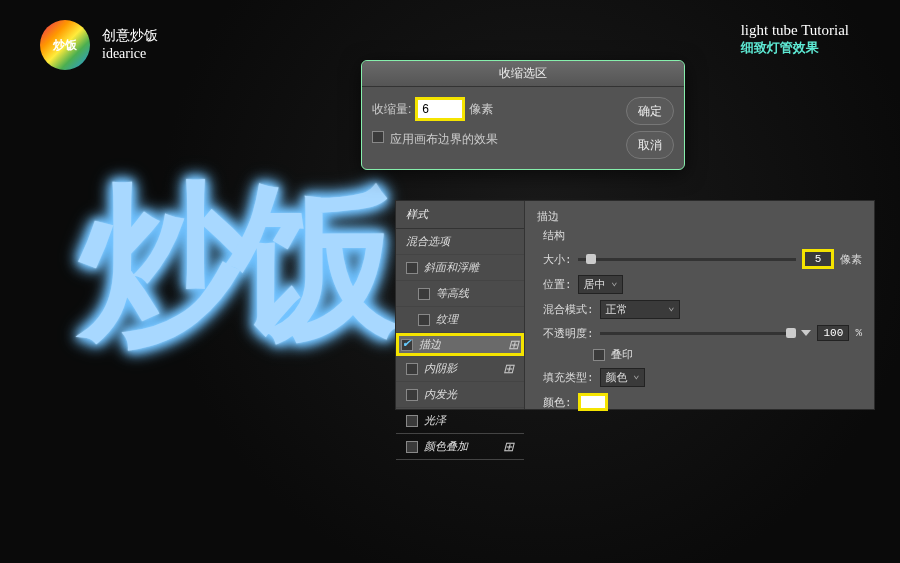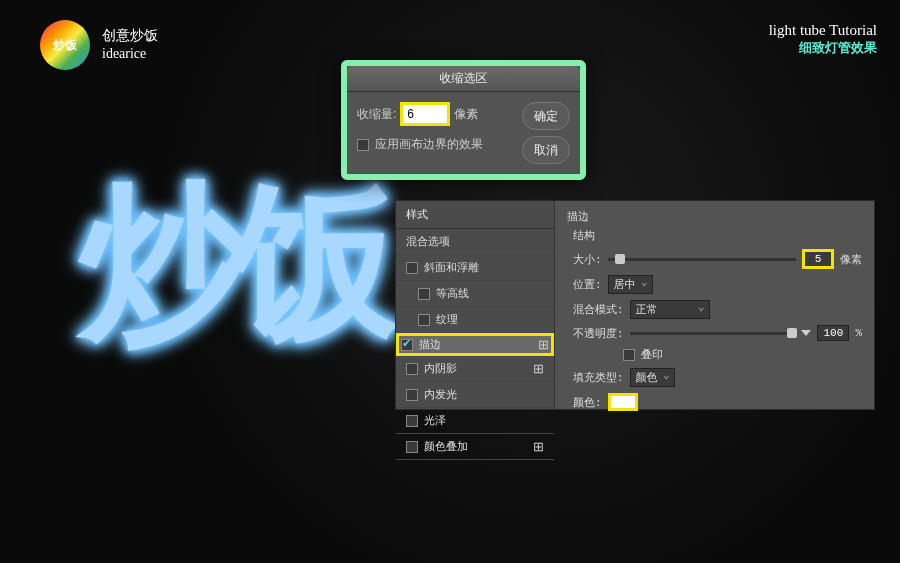--- a/index.html
+++ b/index.html
@@ -14,75 +14,76 @@
     }
     
     .logo-block { position: absolute; top: 20px; left: 40px; display: flex; align-items: center; gap: 12px; }
     .logo-circle {
       width: 50px; height: 50px; border-radius: 50%;
       background: linear-gradient(135deg, #e91e63 0%, #ff9800 30%, #ffeb3b 50%, #4caf50 70%, #2196f3 100%);
       display: flex; align-items: center; justify-content: center;
       font-size: 12px; color: #fff; font-weight: bold;
     }
     .logo-text { color: #fff; font-size: 14px; line-height: 1.3; font-family: "Comic Sans MS", cursive; }
-    .header-right { position: absolute; top: 22px; right: 23px; text-align: right; }
+    .header-right { position: absolute; top: 22px; right: 51px; }
     .header-right .en { color: #fff; font-family: "Comic Sans MS", cursive; font-size: 15px; }
     .header-right .cn { color: #5eead4; font-size: 13px; font-weight: bold; }
     
     .neon {
       position: absolute; top: 150px; left: 80px;
       color: #a8d8ff; font-size: 170px; font-weight: bold;
       text-shadow: 0 0 8px #7ec8ff, 0 0 16px #5ab8ff, 0 0 2px #fff;
       filter: drop-shadow(0 0 6px #7ec8ff);
       pointer-events: none;
       font-family: "STKaiti","KaiTi",serif;
       letter-spacing: -20px;
     }
     
     .dialog {
-      position: absolute; top: 60px; left: 341px;
-      width: 245px; background: #535353;
-      border: 6px solid #86efac; border-radius: 6px;
+      position: absolute; top: 60px; left: 361px;
+      width: 324px; background: #535353;
+      border: 1px solid #86efac; border-radius: 6px;
       box-shadow: 0 4px 20px rgba(0,0,0,0.6);
       font-size: 12px;
     }
     .dialog-title {
       background: linear-gradient(#6a6a6a,#555);
       text-align: center; padding: 4px; color: #eee;
       border-bottom: 1px solid #333; border-radius: 6px 6px 0 0;
     }
     .dialog-body { display: flex; padding: 10px; gap: 8px; }
     .dialog-left { flex: 1; }
     .dialog-row { display: flex; align-items: center; gap: 4px; margin-bottom: 10px; }
     .dialog-input {
       width: 50px; background: #fff; color: #000;
       border: 3px solid #f5e400; padding: 2px 4px;
       font-size: 12px;
     }
     .dialog-input::selection{background:#3478f6;color:#fff;}
-    .dialog-check { display: flex; align-items: center; gap: 6px; }
+    .dialog-check { display: flex; gap: 6px; }
     .chk { width: 12px; height: 12px; border: 1px solid #888; background: #3a3a3a; }
     .dialog-btns { display: flex; flex-direction: column; gap: 6px; }
     .dbtn {
       width: 48px; height: 28px; border-radius: 14px;
       background: #5a5a5a; border: 1px solid #777;
       color: #eee; font-size: 12px; display: flex;
       align-items: center; justify-content: center; cursor: pointer;
     }
     
     .panel {
       position: absolute; top: 200px; left: 395px;
       width: 480px; height: 210px;
       background: #535353; display: flex;
       font-size: 11px; color: #ddd;
       border: 1px solid #2a2a2a;
     }
     .panel-left {
-      width: 159px; background: #4b4b4b;
+      width: 129px; background: #4b4b4b;
       border-right: 1px solid #333;
+      font-style: italic;
     }
     .pl-head { padding: 6px 10px; border-bottom: 1px solid #333; color: #eee; }
     .pl-item {
       padding: 5px 10px; display: flex; align-items: center; gap: 6px;
       border-bottom: 1px solid #444; cursor: pointer;
     }
     .pl-item.selected { background: #6a6a6a; }
     .pl-item .sub { margin-left: 12px; }
     .pl-item .plus { margin-left: auto; color: #ccc; font-size: 13px; }
     .hl-box { border: 3px solid #f5e400; padding: 1px 2px; }

